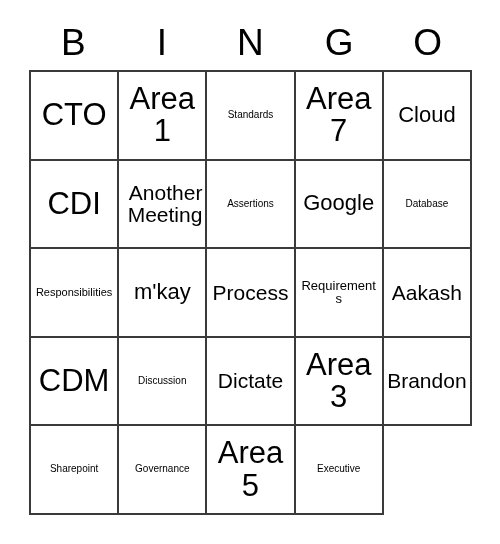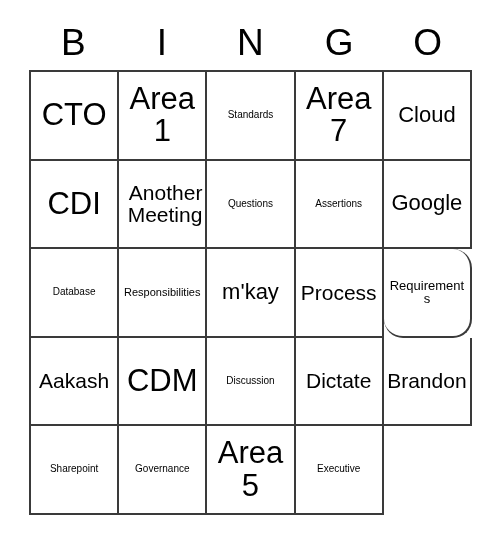--- a/index.html
+++ b/index.html
@@ -103,56 +103,56 @@
         <span>Cloud</span>
       </div>
 
     <div class="cell fs-xl" style="border-color: rgb(58, 58, 58);">
         <span>CDI</span>
       </div>
     <div class="cell fs-md" style="border-color: rgb(58, 58, 58); text-align: right;">
         <span>Another Meeting</span>
       </div>
     <div class="cell fs-sm" style="border-color: rgb(58, 58, 58);">
-        <span>Questions</span>
-      </div>
-    <div class="cell fs-sm" style="border-color: rgb(58, 58, 58);">
         <span>Assertions</span>
       </div>
     <div class="cell fs-lg" style="border-color: rgb(58, 58, 58);">
         <span>Google</span>
       </div>
 
     <div class="cell fs-sm" style="border-color: rgb(58, 58, 58);">
         <span>Database</span>
       </div>
     <div class="cell fs-xxs" style="border-color: rgb(58, 58, 58);">
         <span>Responsibilities</span>
       </div>
     <div class="cell fs-lg" style="border-color: rgb(58, 58, 58);">
         <span>m'kay</span>
       </div>
     <div class="cell fs-md" style="border-color: rgb(58, 58, 58);">
         <span>Process</span>
       </div>
-    <div class="cell fs-xs" style="border-color: rgb(58, 58, 58); border-radius: 19px;">
+    <div class="cell fs-xs" style="border-color: rgb(58, 58, 58);">
         <span>Requirements</span>
       </div>
 
     <div class="cell fs-md" style="border-color: rgb(58, 58, 58);">
         <span>Aakash</span>
       </div>
     <div class="cell fs-xl" style="border-color: rgb(58, 58, 58);">
         <span>CDM</span>
       </div>
     <div class="cell fs-sm" style="border-color: rgb(58, 58, 58);">
         <span>Discussion</span>
       </div>
     <div class="cell fs-md" style="border-color: rgb(58, 58, 58);">
         <span>Dictate</span>
+      </div>
+    <div class="cell fs-xl" style="border-color: rgb(58, 58, 58);">
+        <span>Area 3</span>
       </div>
 
     <div class="cell fs-md" style="border-color: rgb(58, 58, 58);">
         <span>Brandon</span>
       </div>
     <div class="cell fs-sm" style="border-color: rgb(58, 58, 58);">
         <span>Sharepoint</span>
       </div>
     <div class="cell fs-sm" style="border-color: rgb(58, 58, 58);">
         <span>Governance</span>

